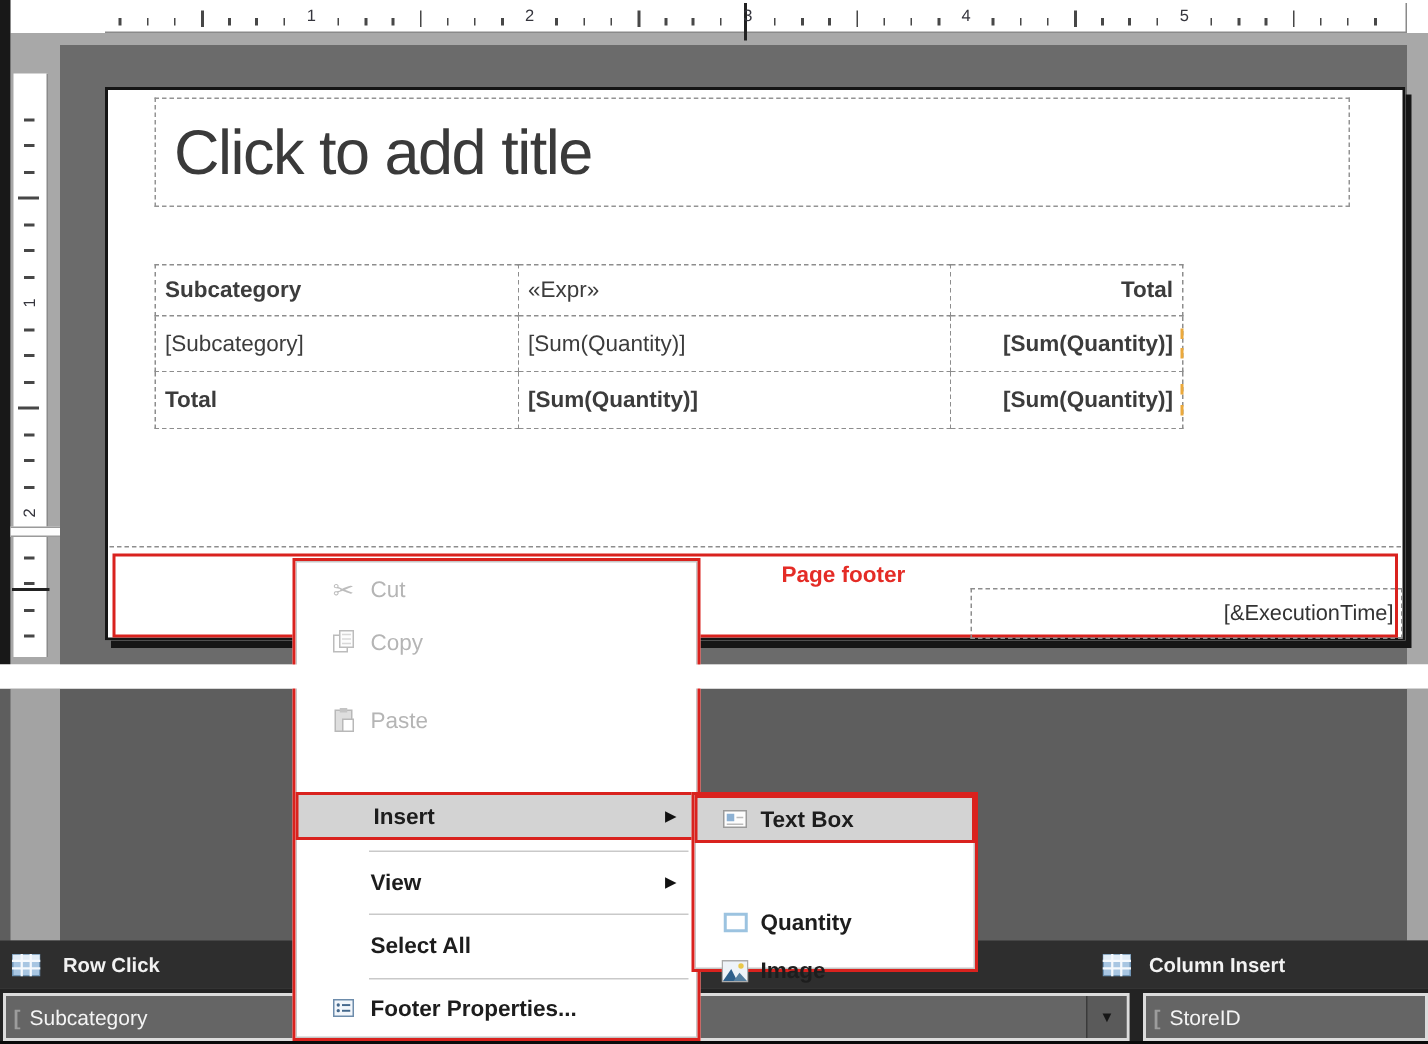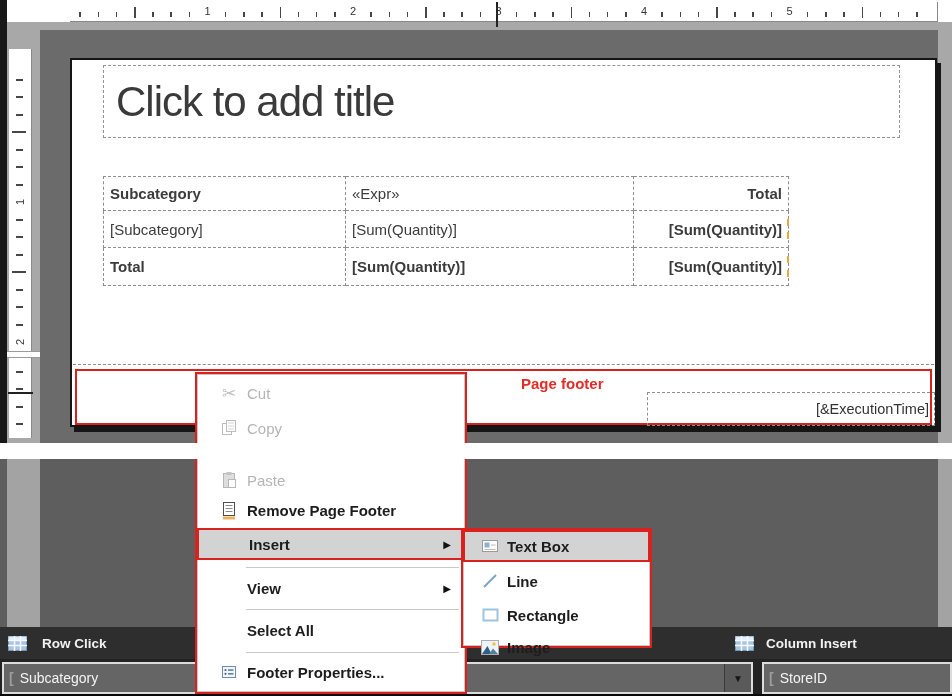--- a/index.html
+++ b/index.html
@@ -268,32 +268,20 @@
         <svg width="18" height="18">
             <rect x="2.5" y="4.5" width="9" height="11" fill="#fff" stroke="#bcbcbc"></rect>
             <rect x="6.5" y="1.5" width="9" height="11" fill="#fdfdfd" stroke="#bcbcbc"></rect>
             <line x1="8" y1="4" x2="14" y2="4" stroke="#d8d8d8"></line>
             <line x1="8" y1="7" x2="14" y2="7" stroke="#d8d8d8"></line>
             <line x1="8" y1="10" x2="14" y2="10" stroke="#d8d8d8"></line>
           </svg>
       </span>
       <span class="lbl">Copy</span>
     </div>
-    <div class="mi" style="top:121px">
-      <span class="ic-box">
-        <svg width="18" height="19">
-            <rect x="3.5" y="1.5" width="11" height="13" fill="#fff" stroke="#4e4e4e"></rect>
-            <line x1="5.5" y1="4.5" x2="12.5" y2="4.5" stroke="#8a8a8a"></line>
-            <line x1="5.5" y1="7.5" x2="12.5" y2="7.5" stroke="#8a8a8a"></line>
-            <line x1="5.5" y1="10.5" x2="12.5" y2="10.5" stroke="#8a8a8a"></line>
-            <rect x="3" y="15.5" width="12" height="3" fill="#e9b35c"></rect>
-          </svg>
-      </span>
-      <span class="lbl">Remove Page Footer</span>
-    </div>
     <div class="mi hl" style="top:154px">
       <span class="ic-box"></span>
       <span class="lbl">Insert</span>
       <span class="arrow">▶</span>
     </div>
     <div class="sep" style="top:193px"></div>
     <div class="mi" style="top:199px">
       <span class="ic-box"></span>
       <span class="lbl">View</span>
       <span class="arrow">▶</span>
@@ -323,35 +311,27 @@
       <span class="ic-box">
         <svg width="18" height="16">
             <rect x="1.5" y="2.5" width="15" height="11" fill="#fdfdfd" stroke="#9a9a9a"></rect>
             <rect x="3.5" y="4.5" width="5" height="5" fill="#8db1d3"></rect>
             <line x1="10" y1="7" x2="14.5" y2="7" stroke="#bcbcbc"></line>
             <line x1="3.5" y1="11.5" x2="14.5" y2="11.5" stroke="#bcbcbc"></line>
           </svg>
       </span>
       <span class="lbl">Text Box</span>
     </div>
-    <div class="smi" style="top:35px">
-      <span class="ic-box">
-        <svg width="16" height="16">
-            <line x1="2" y1="14" x2="14" y2="2" stroke="#7ba4c6" stroke-width="2"></line>
-          </svg>
-      </span>
-      <span class="lbl">Line</span>
-    </div>
     <div class="smi" style="top:69px">
       <span class="ic-box">
         <svg width="17" height="14">
             <rect x="1.5" y="1.5" width="14" height="11" fill="#fff" stroke="#9cc3e0" stroke-width="2"></rect>
           </svg>
       </span>
-      <span class="lbl">Rectangle</span>
+      <span class="lbl">Quantity</span>
     </div>
     <div class="smi" style="top:101px">
       <span class="ic-box">
         <svg width="18" height="15">
             <rect x="0.5" y="0.5" width="17" height="14" fill="#eef3f8" stroke="#ababab"></rect>
             <path d="M1 14 L6.5 6 L10.5 14 Z" fill="#2e5f8a"></path>
             <path d="M8 14 L12 8.5 L17 14 Z" fill="#557f9f"></path>
             <circle cx="13" cy="4" r="1.8" fill="#e9c84a"></circle>
           </svg>
       </span>

